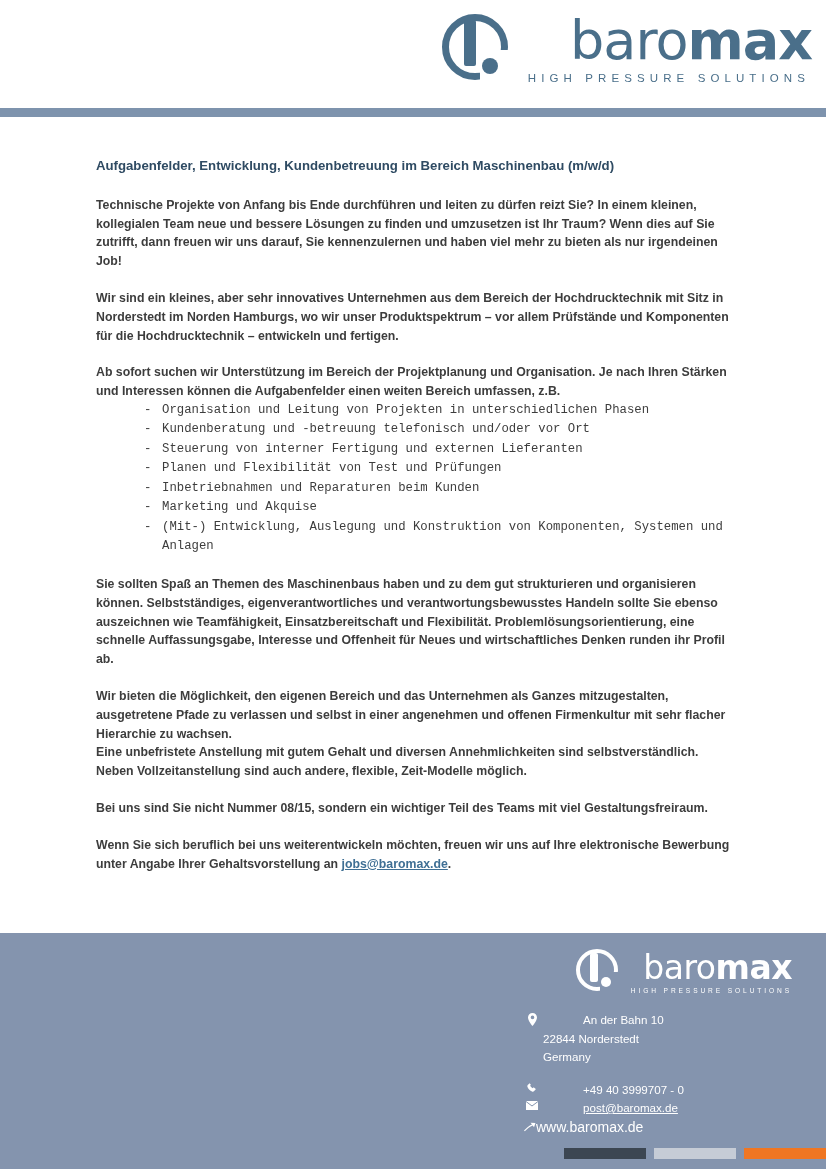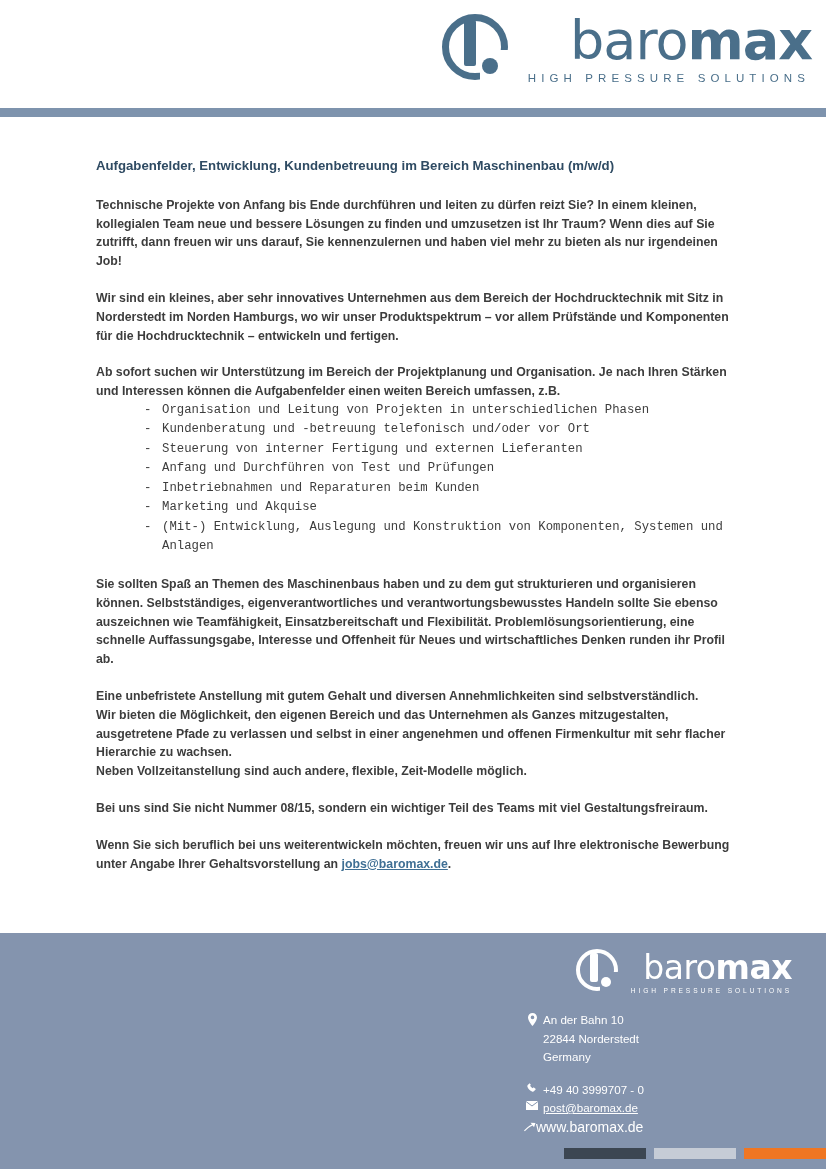--- a/index.html
+++ b/index.html
@@ -238,20 +238,21 @@
     right: 102px;
     top: 78px;
     width: 200px;
     font-size: 11.6px;
     line-height: 18.5px;
   }
   .contact-row {
     display: flex;
     align-items: flex-start;
     margin-bottom: 0;
+    gap: 40px;
   }
   .contact-row .ico {
     width: 16px;
     min-width: 16px;
     margin-right: 3px;
     display: flex;
     justify-content: center;
     padding-top: 2px;
   }
   .contact-block { margin-bottom: 14px; }
@@ -314,30 +315,30 @@
   <p class="para">Technische Projekte von Anfang bis Ende durchführen und leiten zu dürfen reizt Sie? In einem kleinen, kollegialen Team neue und bessere Lösungen zu finden und umzusetzen ist Ihr Traum? Wenn dies auf Sie zutrifft, dann freuen wir uns darauf, Sie kennenzulernen und haben viel mehr zu bieten als nur irgendeinen Job!</p>
 
   <p class="para">Wir sind ein kleines, aber sehr innovatives Unternehmen aus dem Bereich der Hochdrucktechnik mit Sitz in Norderstedt im Norden Hamburgs, wo wir unser Produktspektrum – vor allem Prüfstände und Komponenten für die Hochdrucktechnik – entwickeln und fertigen.</p>
 
   <p class="para tight">Ab sofort suchen wir Unterstützung im Bereich der Projektplanung und Organisation. Je nach Ihren Stärken und Interessen können die Aufgabenfelder einen weiten Bereich umfassen, z.B.</p>
 
   <ul class="bullets">
     <li>Organisation und Leitung von Projekten in unterschiedlichen Phasen</li>
     <li>Kundenberatung und -betreuung telefonisch und/oder vor Ort</li>
     <li>Steuerung von interner Fertigung und externen Lieferanten</li>
-    <li>Anfang und Durchführen von Test und Prüfungen</li>
+    <li>Planen und Flexibilität von Test und Prüfungen</li>
     <li>Inbetriebnahmen und Reparaturen beim Kunden</li>
     <li>Marketing und Akquise</li>
     <li>(Mit-) Entwicklung, Auslegung und Konstruktion von Komponenten, Systemen und Anlagen</li>
   </ul>
 
   <p class="para">Sie sollten Spaß an Themen des Maschinenbaus haben und zu dem gut strukturieren und organisieren können. Selbstständiges, eigenverantwortliches und verantwortungsbewusstes Handeln sollte Sie ebenso auszeichnen wie Teamfähigkeit, Einsatzbereitschaft und Flexibilität. Problemlösungsorientierung, eine schnelle Auffassungsgabe, Interesse und Offenheit für Neues und wirtschaftliches Denken runden ihr Profil ab.</p>
 
+  <p class="para tight">Wir bieten die Möglichkeit, den eigenen Bereich und das Unternehmen als Ganzes mitzugestalten, ausgetretene Pfade zu verlassen und selbst in einer angenehmen und offenen Firmenkultur mit sehr flacher Hierarchie zu wachsen.</p>
   <p class="para tight">Eine unbefristete Anstellung mit gutem Gehalt und diversen Annehmlichkeiten sind selbstverständlich.</p>
-  <p class="para tight">Wir bieten die Möglichkeit, den eigenen Bereich und das Unternehmen als Ganzes mitzugestalten, ausgetretene Pfade zu verlassen und selbst in einer angenehmen und offenen Firmenkultur mit sehr flacher Hierarchie zu wachsen.</p>
   <p class="para">Neben Vollzeitanstellung sind auch andere, flexible, Zeit-Modelle möglich.</p>
 
   <p class="para">Bei uns sind Sie nicht Nummer 08/15, sondern ein wichtiger Teil des Teams mit viel Gestaltungsfreiraum.</p>
 
   <p class="para"><span>Wenn Sie sich beruflich bei uns weiterentwickeln möchten, freuen wir uns auf Ihre elektronische Bewerbung unter Angabe Ihrer Gehaltsvorstellung an </span><a class="maillink" href="#">jobs@baromax.de</a><span>.</span></p>
 
 </div>
 
 <div class="footer">
   <div class="footer-inner">

